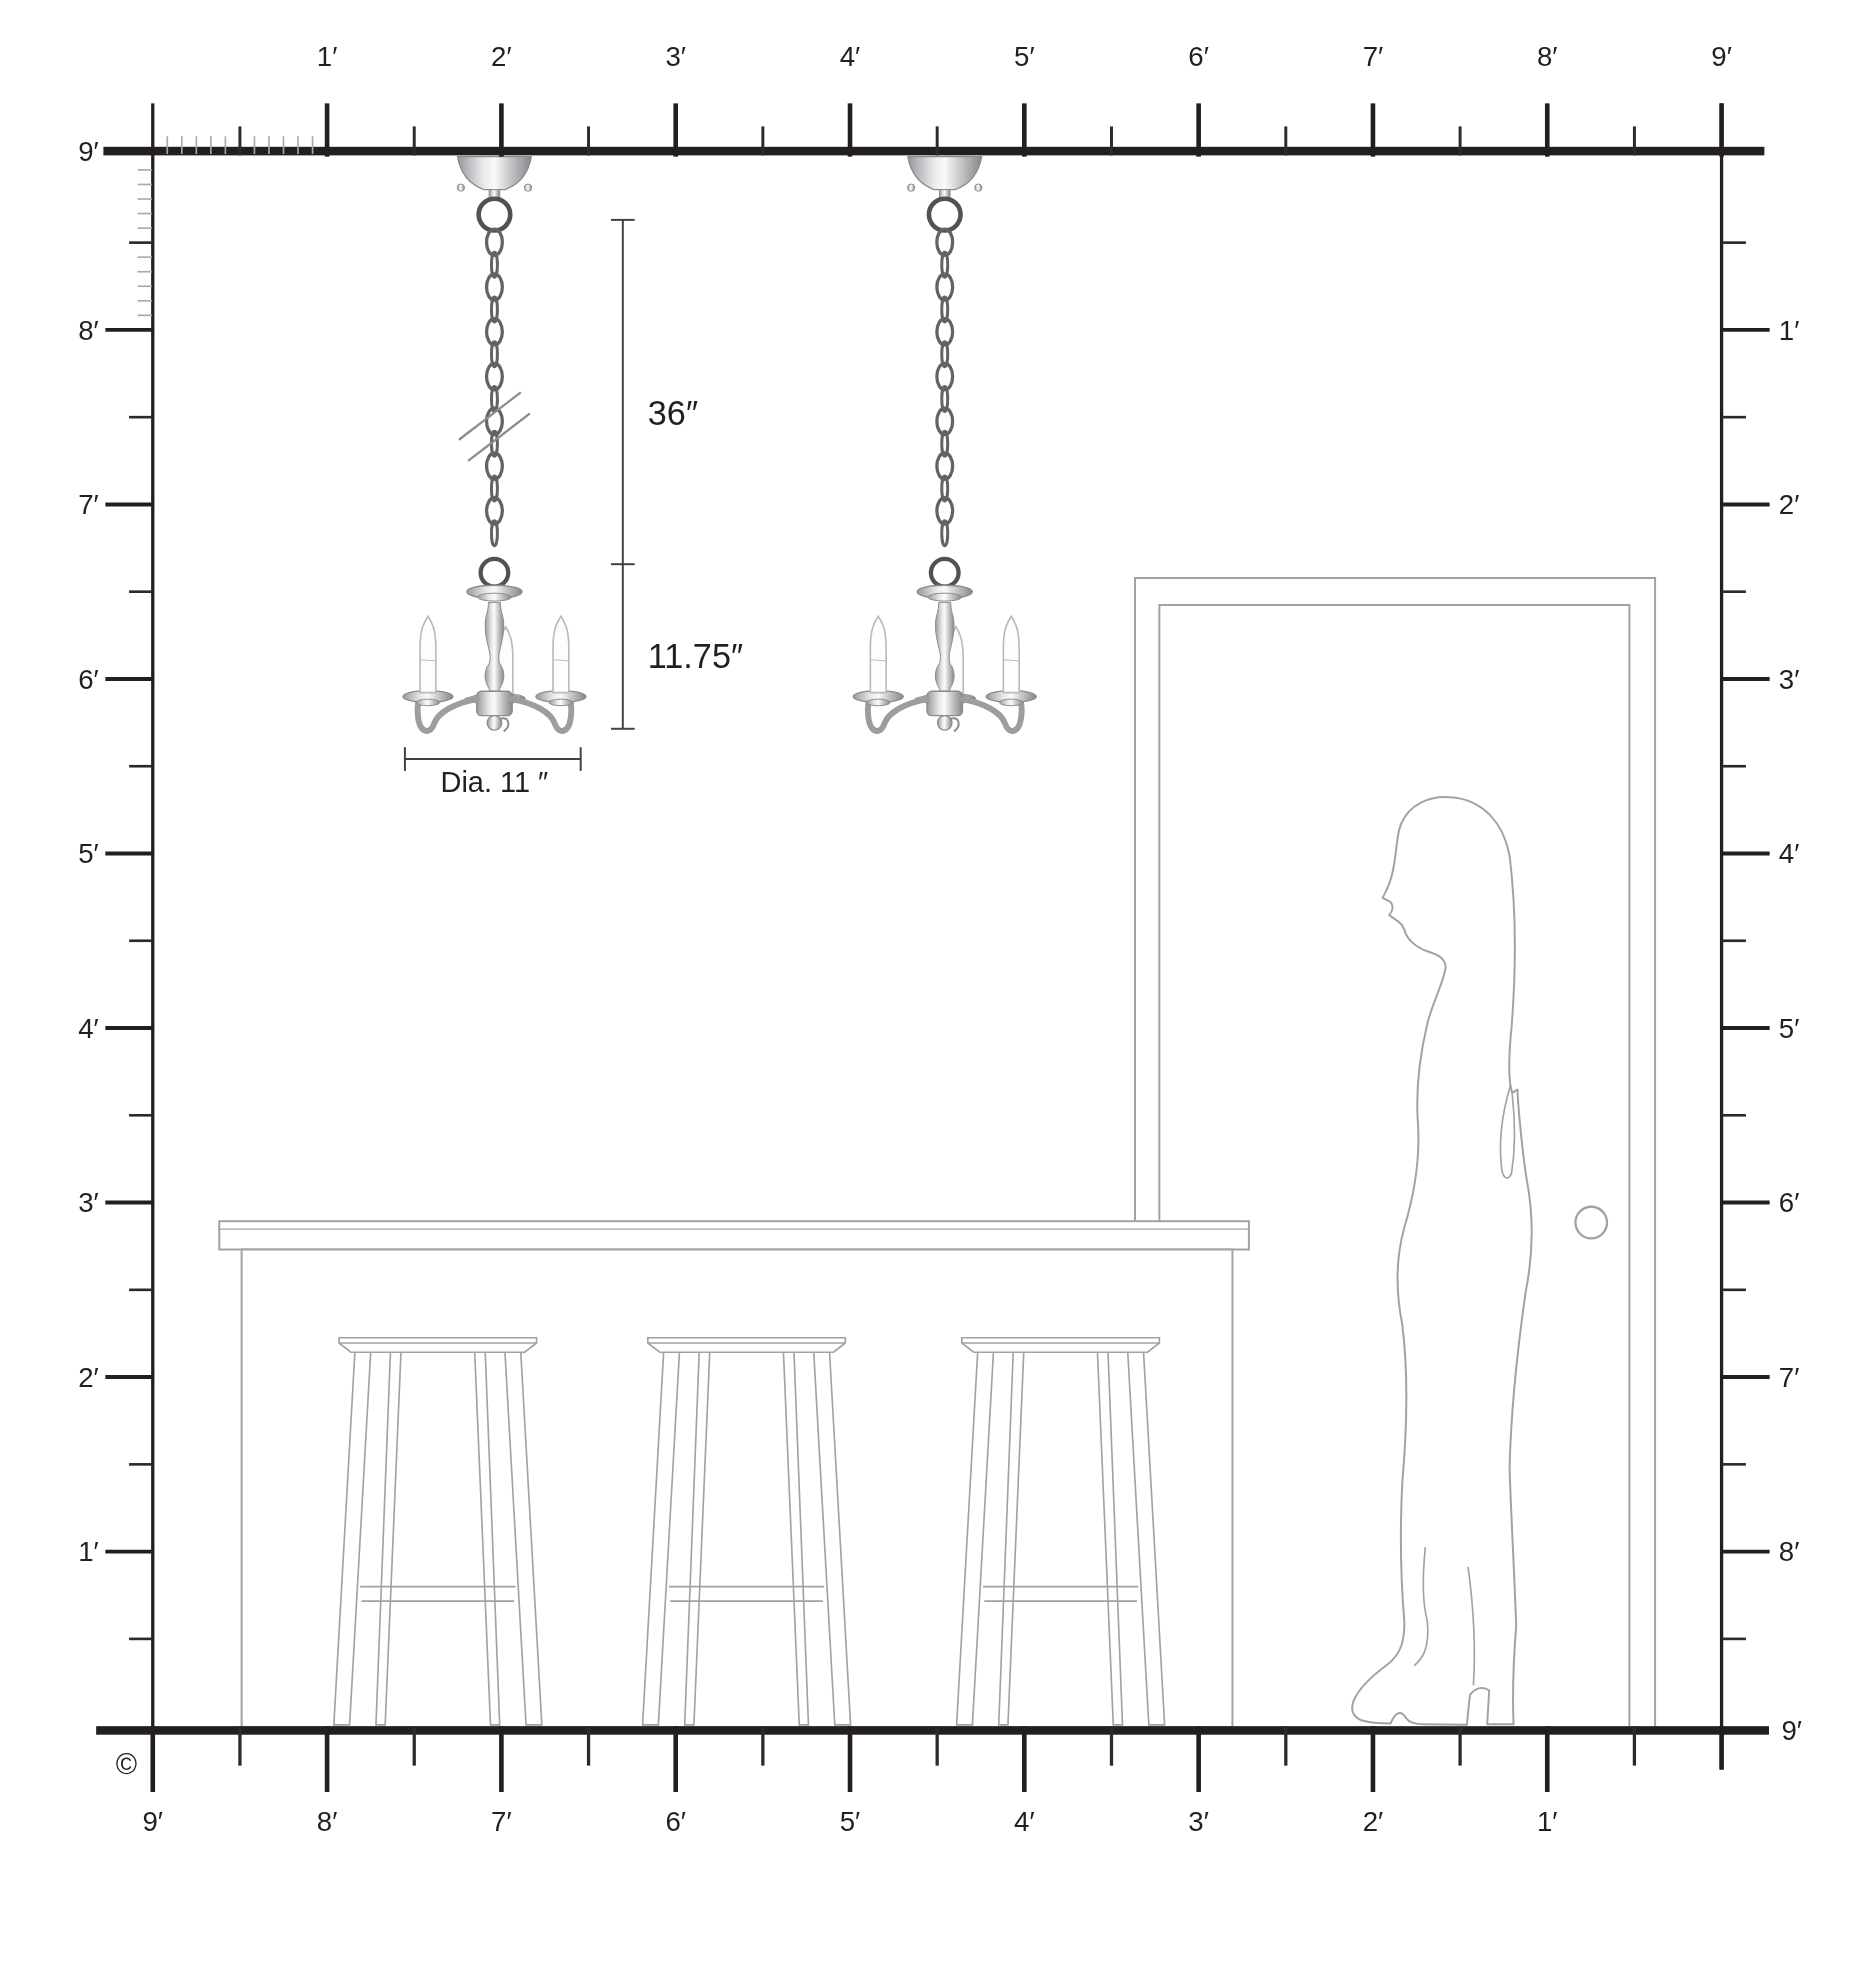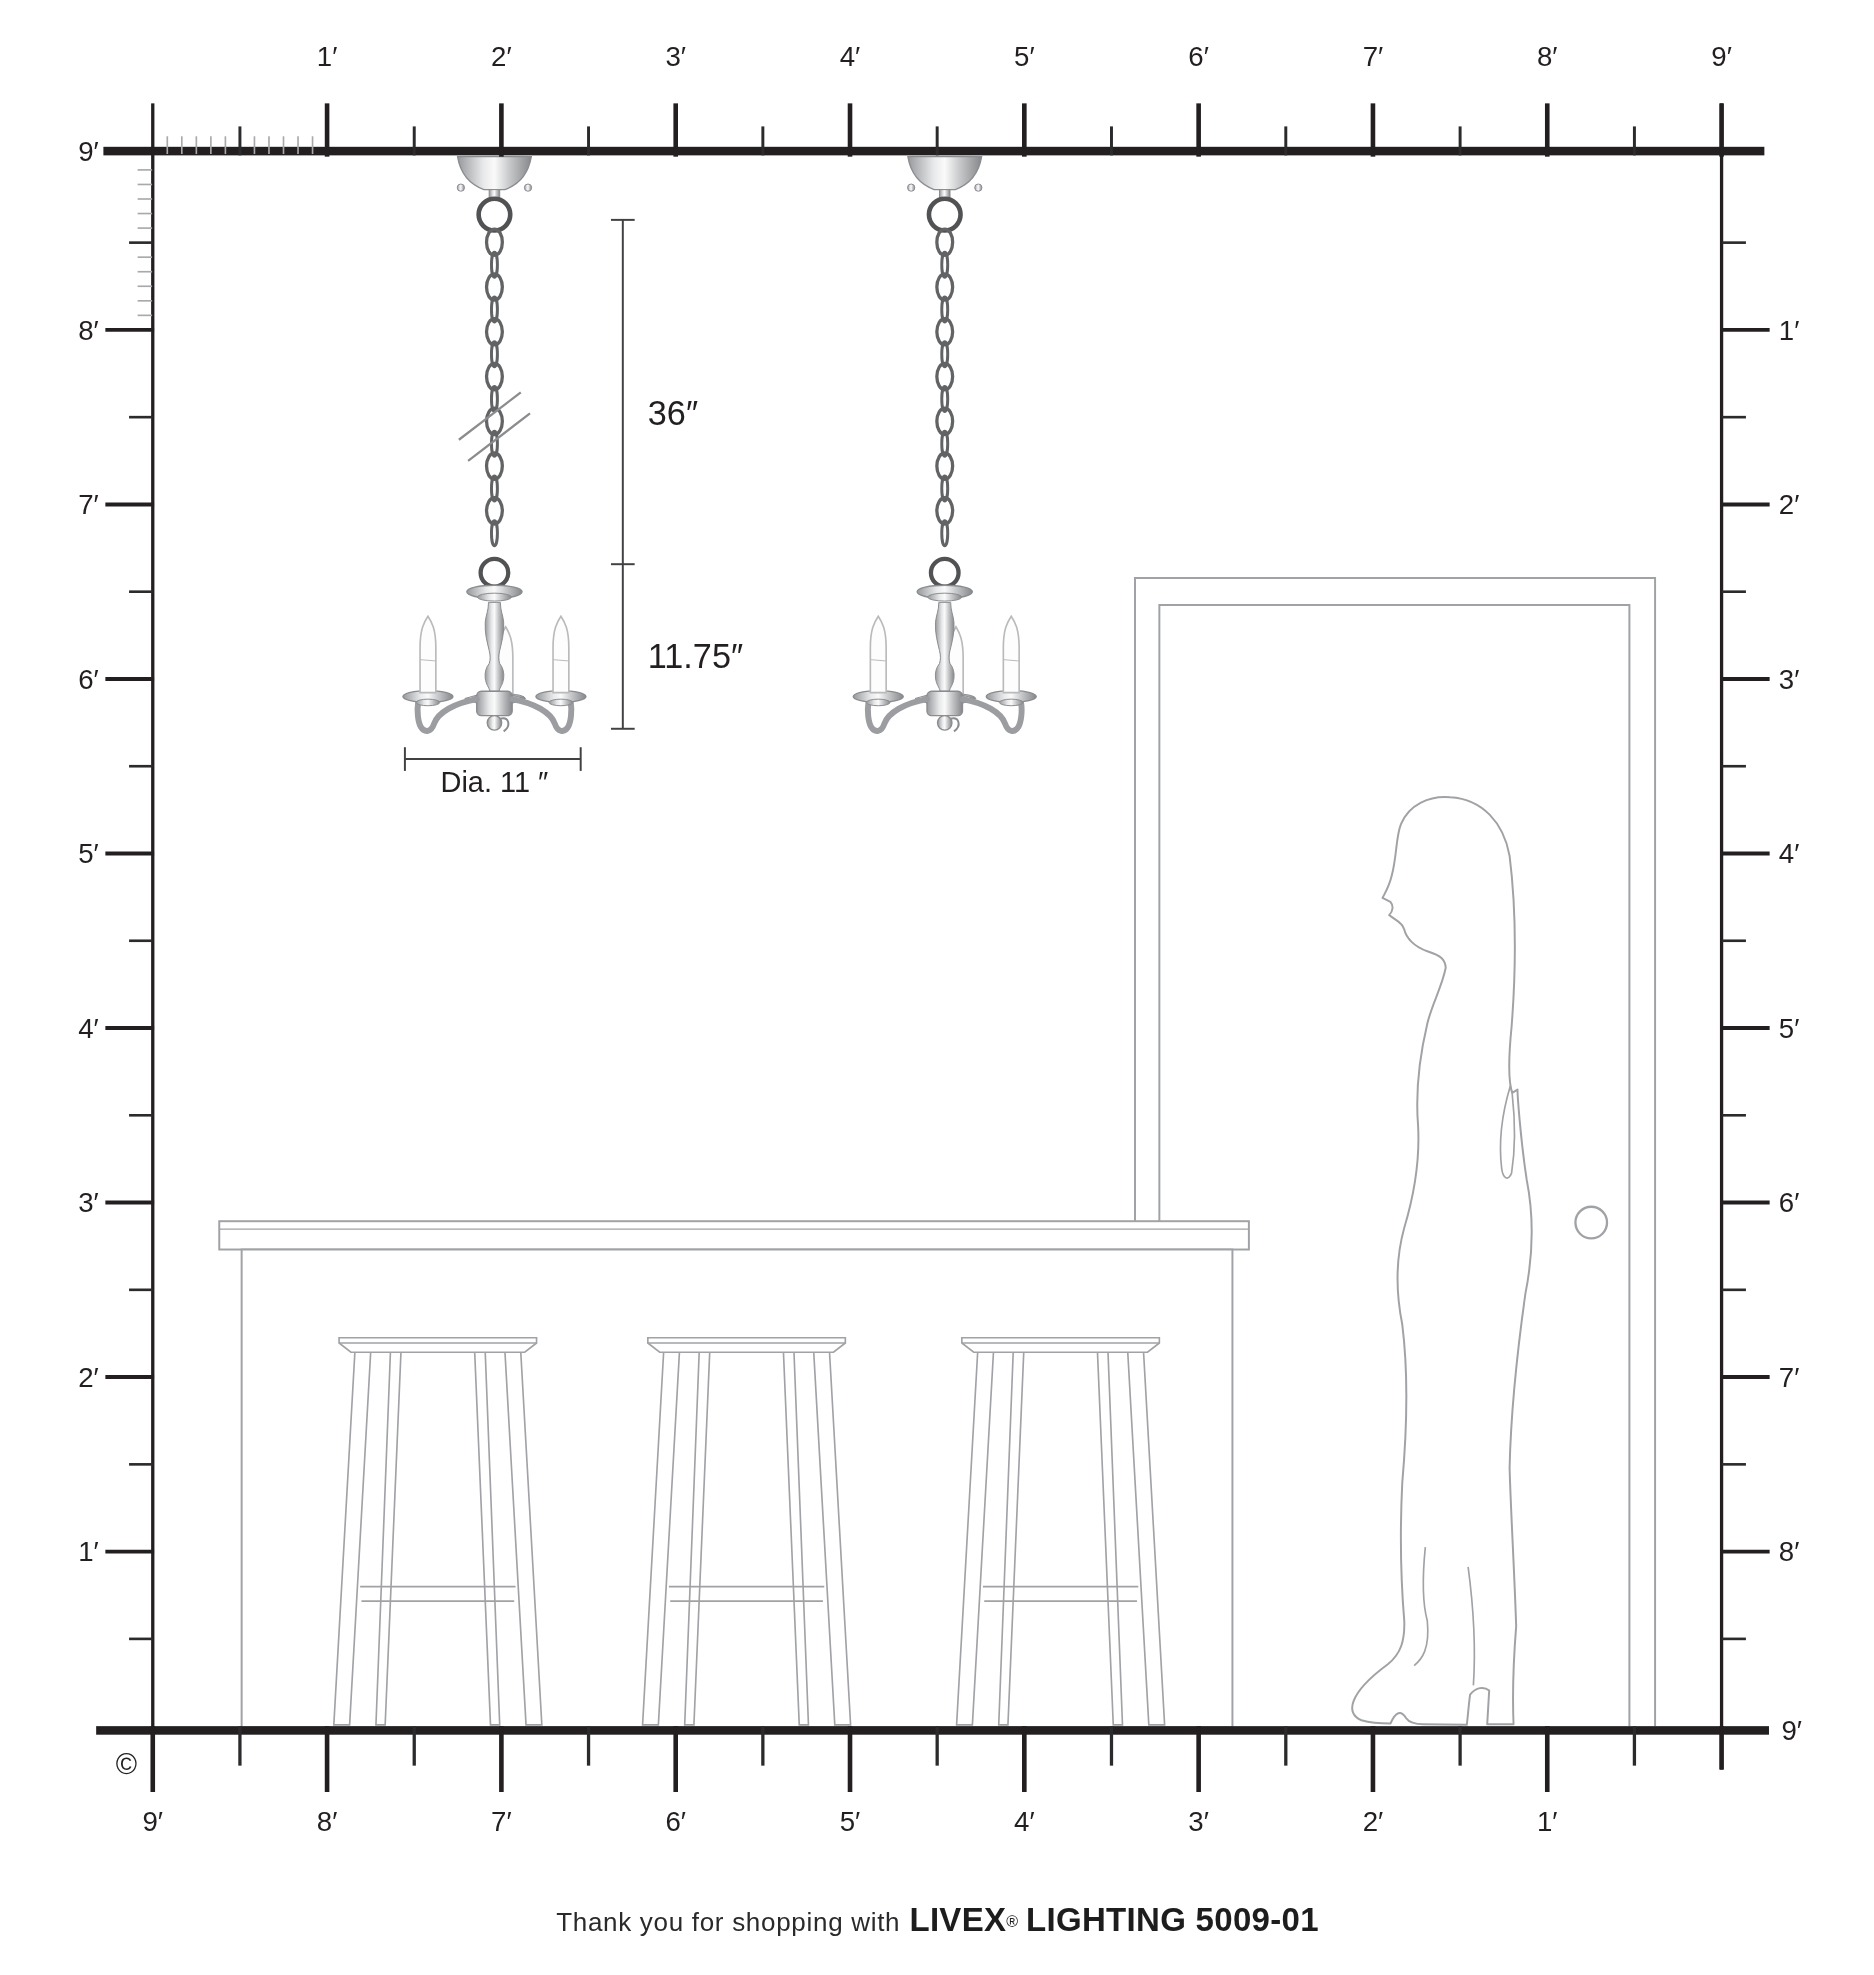--- a/index.html
+++ b/index.html
@@ -306,17 +306,14 @@
         <line x1="1158.7222222222222" y1="2622" x2="1158.7222222222222" y2="2682" stroke="#2b2b2d" stroke-width="5"></line>
         <line x1="1423.5" y1="2622" x2="1423.5" y2="2682" stroke="#2b2b2d" stroke-width="5"></line>
         <line x1="1688.2777777777778" y1="2622" x2="1688.2777777777778" y2="2682" stroke="#2b2b2d" stroke-width="5"></line>
         <line x1="1953.0555555555554" y1="2622" x2="1953.0555555555554" y2="2682" stroke="#2b2b2d" stroke-width="5"></line>
         <line x1="2217.833333333333" y1="2622" x2="2217.833333333333" y2="2682" stroke="#2b2b2d" stroke-width="5"></line>
         <line x1="2482.611111111111" y1="2622" x2="2482.611111111111" y2="2682" stroke="#2b2b2d" stroke-width="5"></line>
         <text x="192" y="2695" text-anchor="middle" font-size="44" fill="#231f20">©</text>
       </g>
     </svg>
 
-  <div class="footer">
-    <span class="thanks">Thank you for shopping with</span><span class="brand">LIVEX</span><sup class="reg">®</sup><span class="product">LIGHTING 5009-01</span>
-  </div>
 </div>
 
 
 </body></html>

